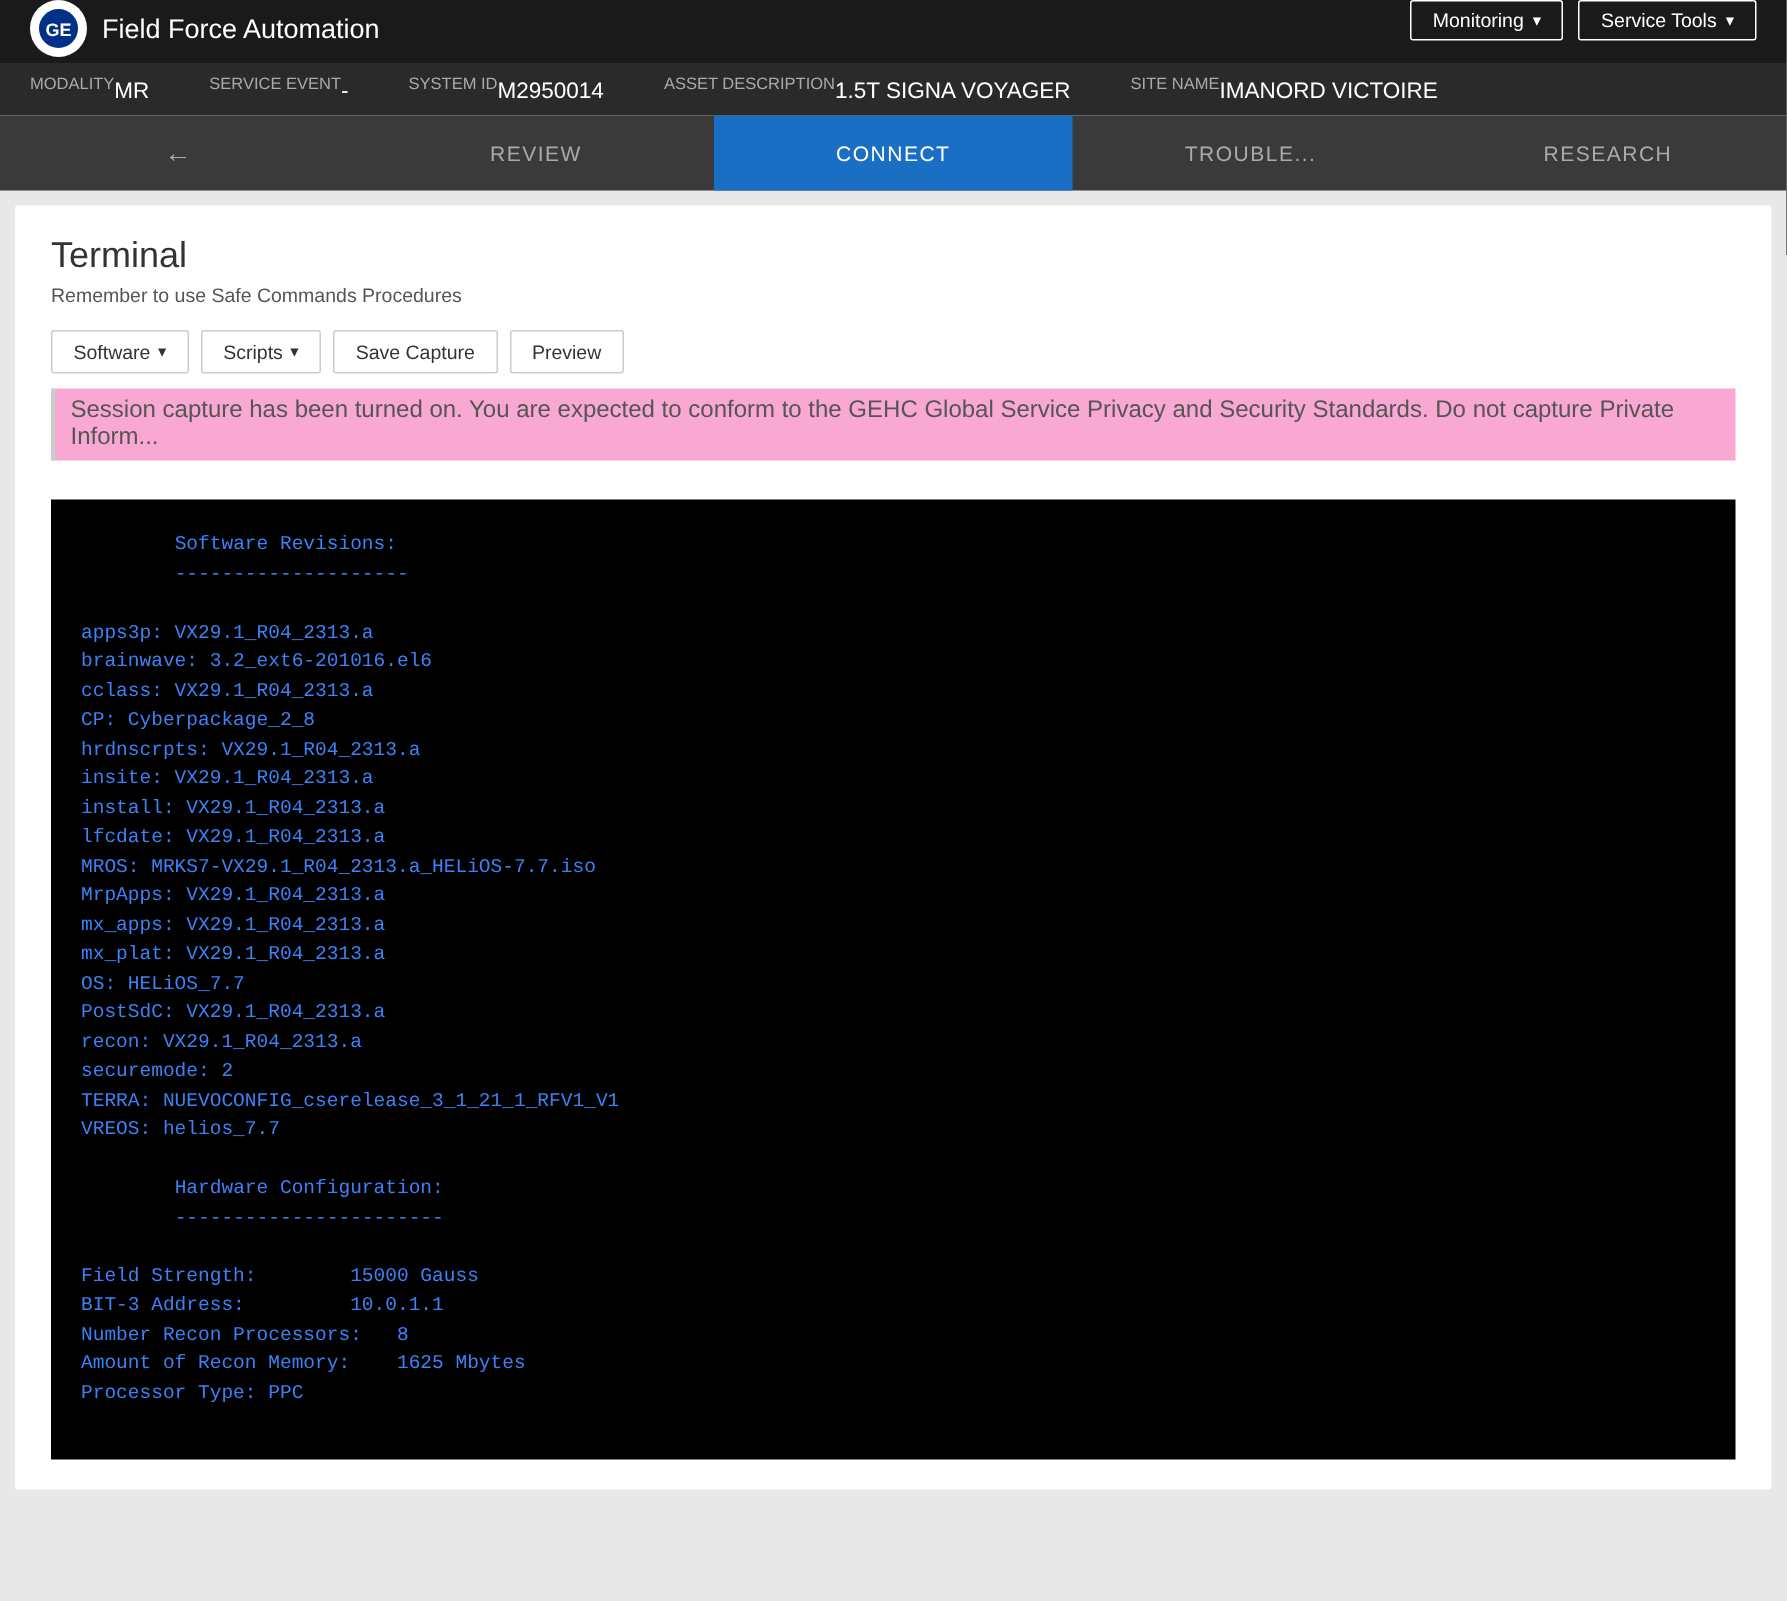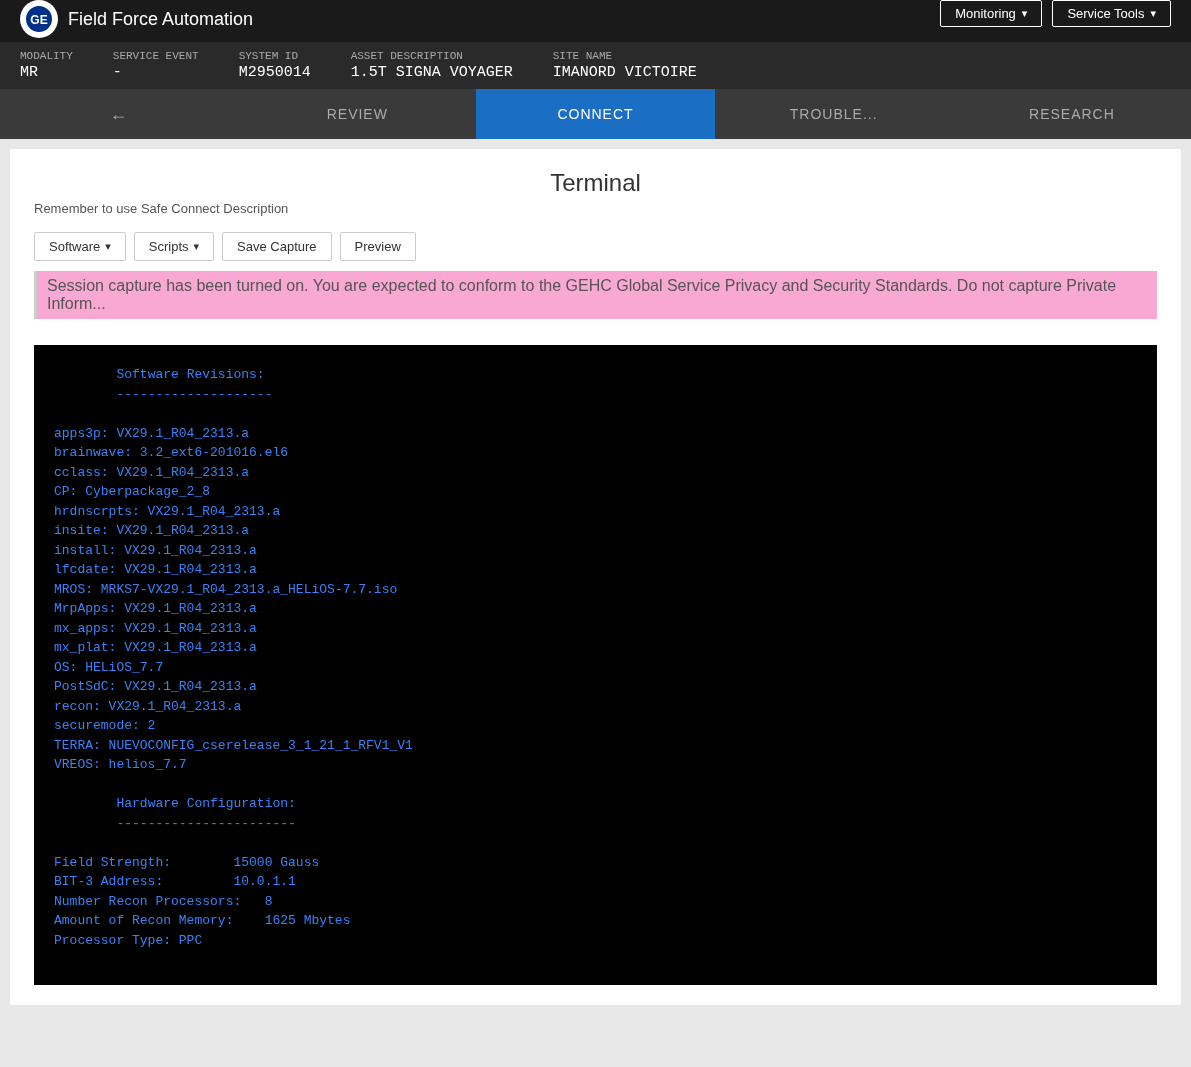--- a/index.html
+++ b/index.html
@@ -57,23 +57,22 @@
     
     .info-bar {
       background: #2a2a2a;
       color: #fff;
       display: flex;
       padding: 8px 20px;
       gap: 0;
     }
     .info-cell {
       display: flex;
-      flex-direction: column;
+      flex-direction: row;
       padding-right: 40px;
-      font-family: Liberation Mono, monospace;
     }
     .info-label {
       font-size: 11px;
       color: #aaa;
       text-transform: uppercase;
     }
     .info-value {
       font-size: 15px;
       color: #fff;
       font-weight: 500;
@@ -120,21 +119,20 @@
       background: #fff;
       margin: 10px;
       border-radius: 2px;
       padding: 20px 24px;
     }
 
     .terminal-title {
       font-size: 24px;
       font-weight: 400;
       color: #333;
-      text-align: center;
     }
     .terminal-subtitle {
       font-size: 13px;
       color: #555;
       margin-top: 4px;
     }
 
     .toolbar {
       display: flex;
       gap: 8px;
@@ -226,21 +224,21 @@
 <div class="nav-tabs">
   <div class="nav-back nav-tab">←</div>
   <button class="nav-tab">REVIEW</button>
   <button class="nav-tab active">CONNECT</button>
   <button class="nav-tab">TROUBLE...</button>
   <button class="nav-tab">RESEARCH</button>
 </div>
 
 <div class="page-content">
   <div class="terminal-title">Terminal</div>
-  <div class="terminal-subtitle">Remember to use Safe Connect Description</div>
+  <div class="terminal-subtitle">Remember to use Safe Commands Procedures</div>
 
   <div class="toolbar">
     <button class="toolbar-btn chevron-down">Software</button>
     <button class="toolbar-btn chevron-down">Scripts</button>
     <button class="toolbar-btn">Save Capture</button>
     <button class="toolbar-btn">Preview</button>
   </div>
 
   <div class="session-notice">Session capture has been turned on. You are expected to conform to the GEHC Global Service Privacy and Security Standards. Do not capture Private Inform...</div>
 

